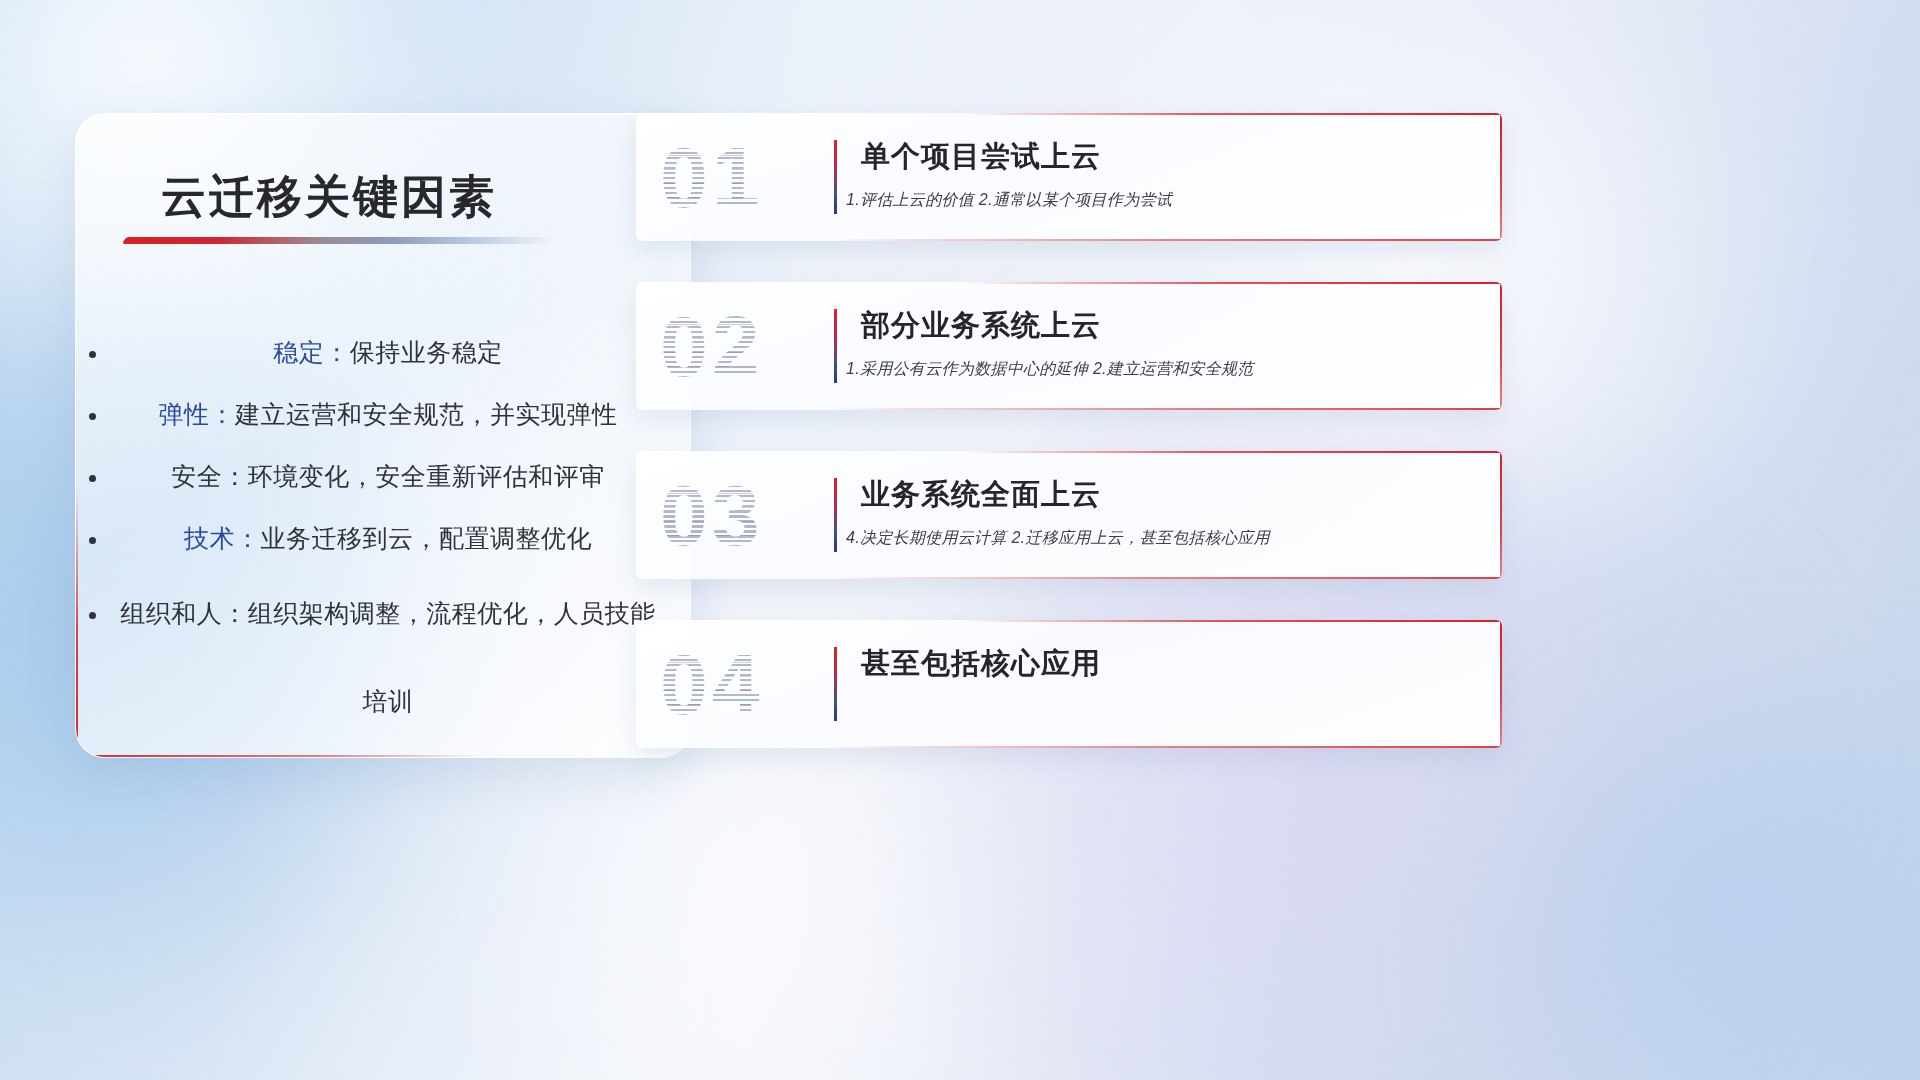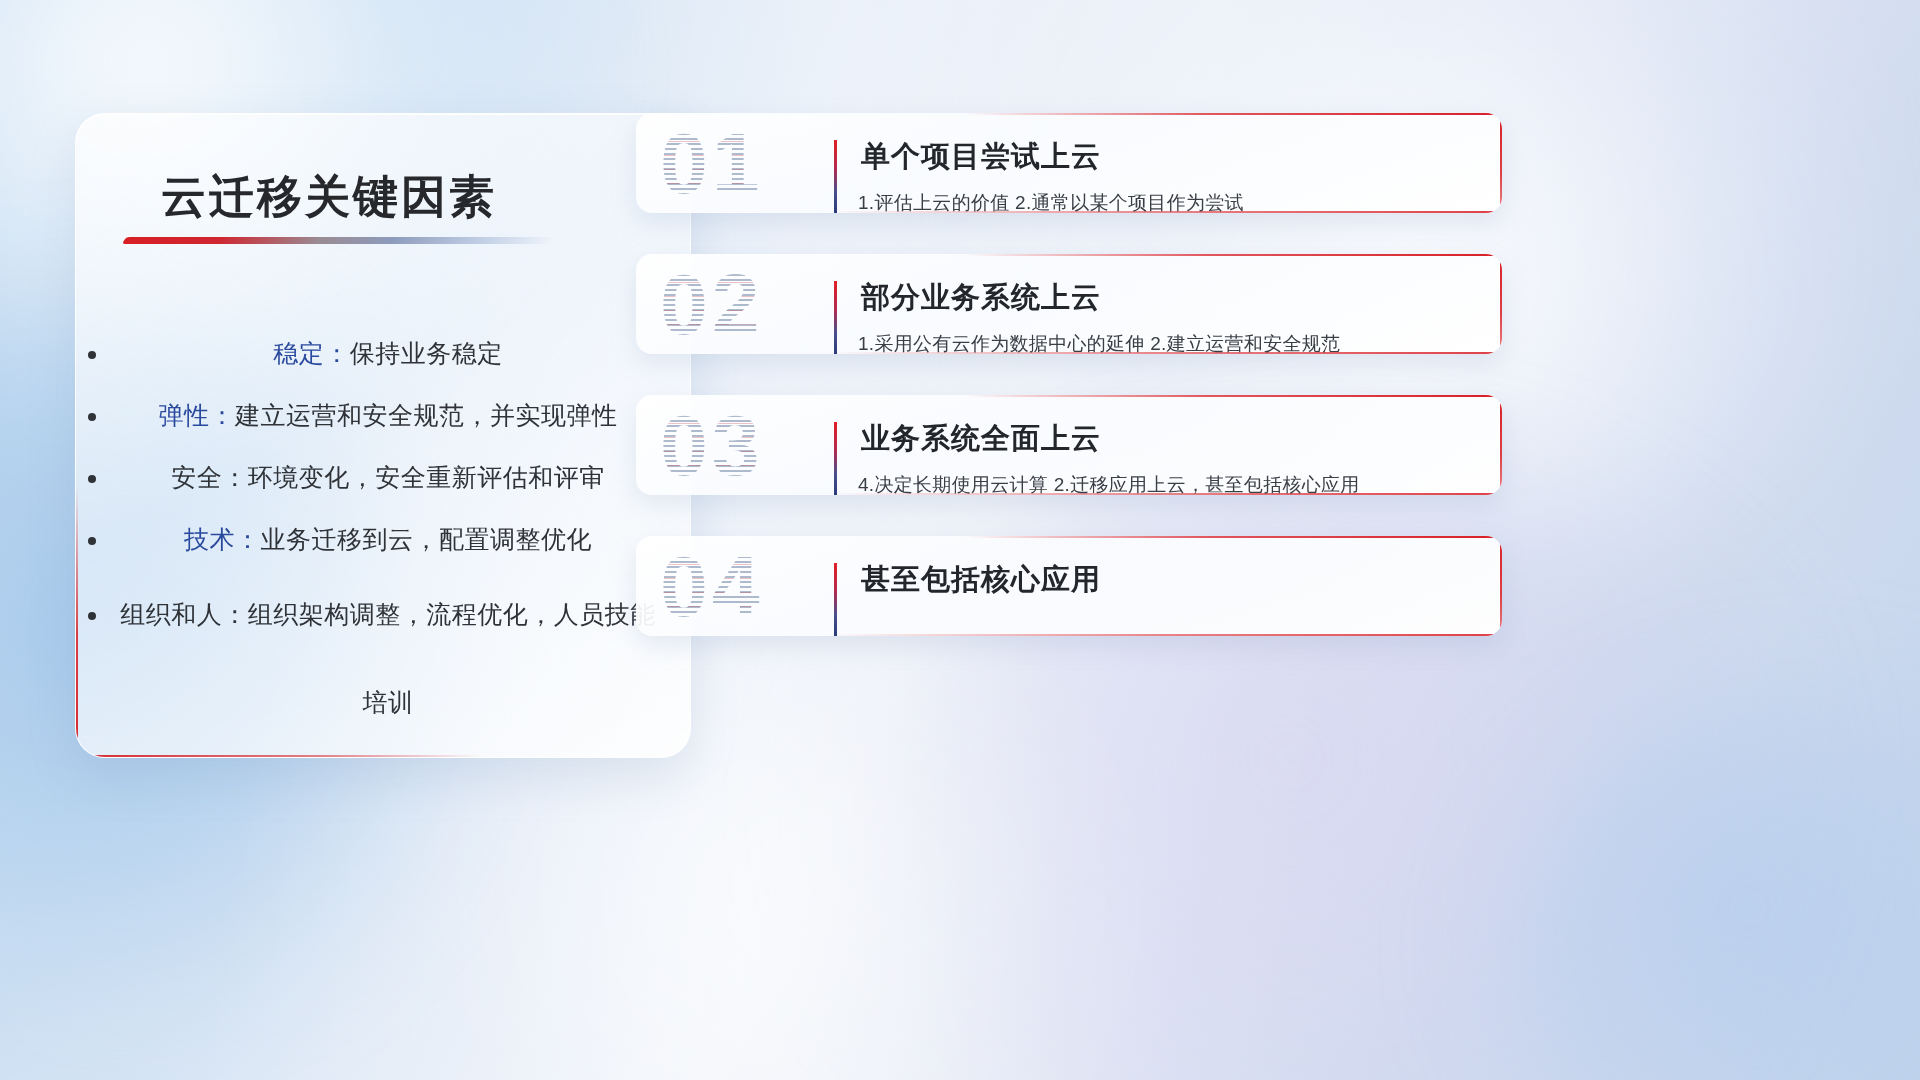--- a/index.html
+++ b/index.html
@@ -47,20 +47,21 @@
   #stage{ position:absolute; inset:0; z-index:2; }
 
   
   #left-panel{
     position:absolute; left:75px; top:113px; width:616px; height:645px;
     border-radius:30px;
     background:linear-gradient(150deg, rgba(255,255,255,.74) 0%, rgba(250,252,255,.58) 45%, rgba(255,255,255,.80) 100%);
     border:1px solid rgba(255,255,255,.85);
     box-shadow:0 18px 48px rgba(120,150,190,.20), inset 0 1px 0 rgba(255,255,255,.9);
     overflow:hidden;
+    font-family:Liberation Serif, serif;
   }
   #left-panel .edge-red{
     position:absolute; left:0; top:58%; bottom:0; width:2px;
     background:linear-gradient(180deg, rgba(214,32,38,0) 0%, rgba(214,32,38,.85) 55%, rgba(214,32,38,.95) 100%);
   }
   #left-panel .edge-red-b{
     position:absolute; left:0; right:34%; bottom:0; height:2px;
     background:linear-gradient(90deg, rgba(214,32,38,.95) 0%, rgba(214,32,38,.55) 60%, rgba(214,32,38,0) 100%);
   }
   #panel-title{
@@ -82,22 +83,22 @@
     letter-spacing:.5px;
     text-align:center;
   }
   .panel-item .k{ color:#2a4a9e; }
   .panel-item .k.dark{ color:#2f3338; }
   .panel-item.wrap{ white-space:normal; line-height:88px; }
 
   
   #cards{ position:absolute; left:636px; top:113px; width:866px; }
   .card{
-    position:relative; height:100px; margin-bottom:41px;
-    border-radius:16px;
+    position:relative; height:128px; margin-bottom:41px;
+    border-radius:6px;
     background:linear-gradient(160deg, rgba(255,255,255,.96) 0%, rgba(250,252,255,.90) 38%, rgba(255,255,255,.97) 100%);
     box-shadow:0 10px 26px rgba(120,150,190,.18);
     overflow:hidden;
   }
   .card .accent-top{
     position:absolute; right:0; top:0; width:62%; height:2px;
     background:linear-gradient(90deg, rgba(216,31,38,0) 0%, rgba(216,31,38,.75) 45%, #d81f26 100%);
   }
   .card .accent-right{
     position:absolute; right:0; top:0; bottom:0; width:2px;
@@ -132,23 +133,24 @@
     position:absolute; left:198px; top:27px; width:3px; height:74px;
     background:linear-gradient(180deg, #e11f26 0%, #b52a4e 38%, #4a4f8c 70%, #283a7a 100%);
   }
   .card .card-title{
     position:absolute; left:225px; top:24px;
     font-size:29px; font-weight:700; color:#23262b; letter-spacing:1px;
     white-space:nowrap;
     text-align:center;
   }
   .card .card-desc{
-    position:absolute; left:222px; top:77px;
-    font-size:19px; color:#3a3e45; letter-spacing:.3px;
+    position:absolute; left:210px; top:77px;
+    font-size:16px; color:#3a3e45; letter-spacing:.3px;
     white-space:nowrap;
+    font-style:italic;
   }
 </style>
 </head>
 <body>
 
 <div id="bg-layer">
   <div class="bg-base"></div>
   <div class="bloom bloom-a"></div>
   <div class="bloom bloom-b"></div>
   <div class="bloom bloom-c"></div>

